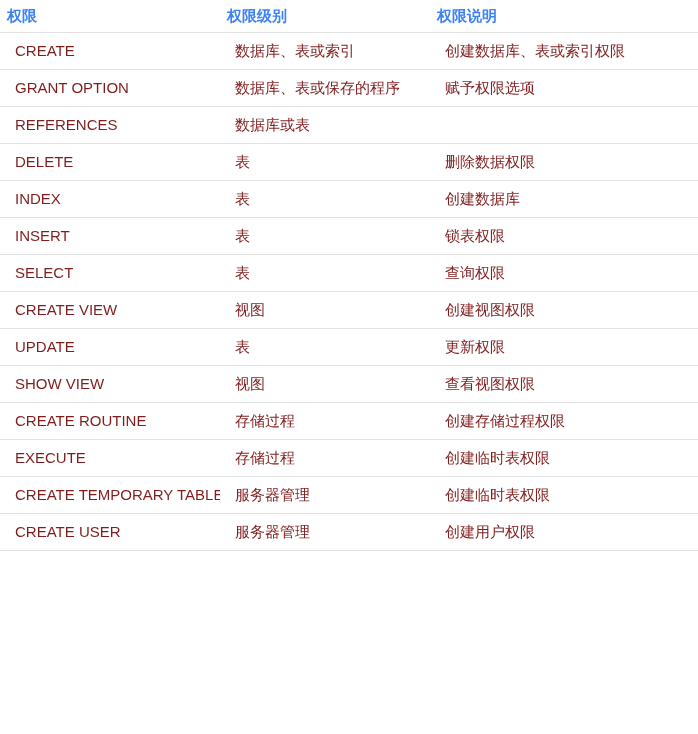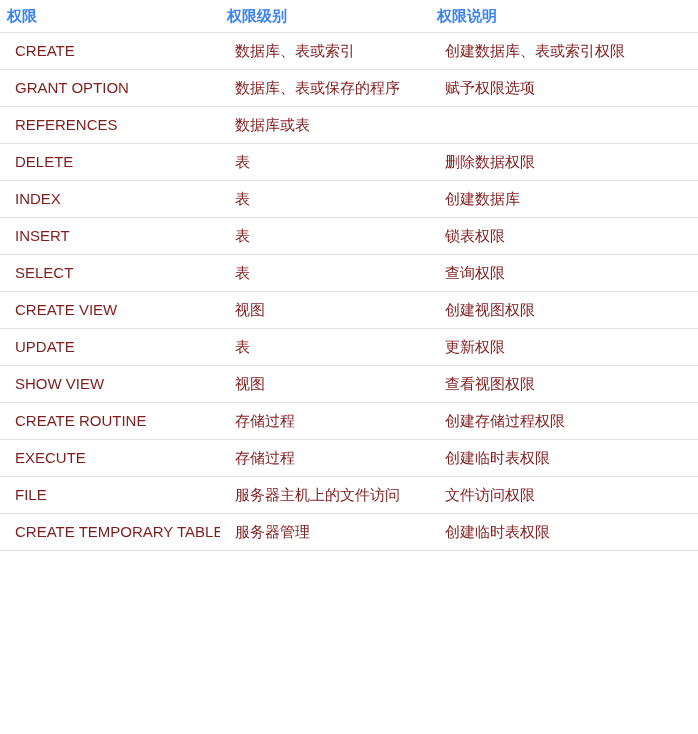--- a/index.html
+++ b/index.html
@@ -129,27 +129,27 @@
     <td>存储过程</td>
     <td>创建存储过程权限</td>
   </tr>
 
   <tr>
     <td>EXECUTE</td>
     <td>存储过程</td>
     <td>创建临时表权限</td>
   </tr>
 
-  <tr>
-    <td>FILE</td>
-    <td>服务器主机上的文件访问</td>
-    <td>文件访问权限</td>
-  </tr>
 
   <tr>
     <td>CREATE TEMPORARY TABLES</td>
     <td>服务器管理</td>
     <td>创建临时表权限</td>
   </tr>
 
 
+  <tr>
+    <td>CREATE USER</td>
+    <td>服务器管理</td>
+    <td>创建用户权限</td>
+  </tr>
 </tbody>
 </table>
 
 </body></html>

